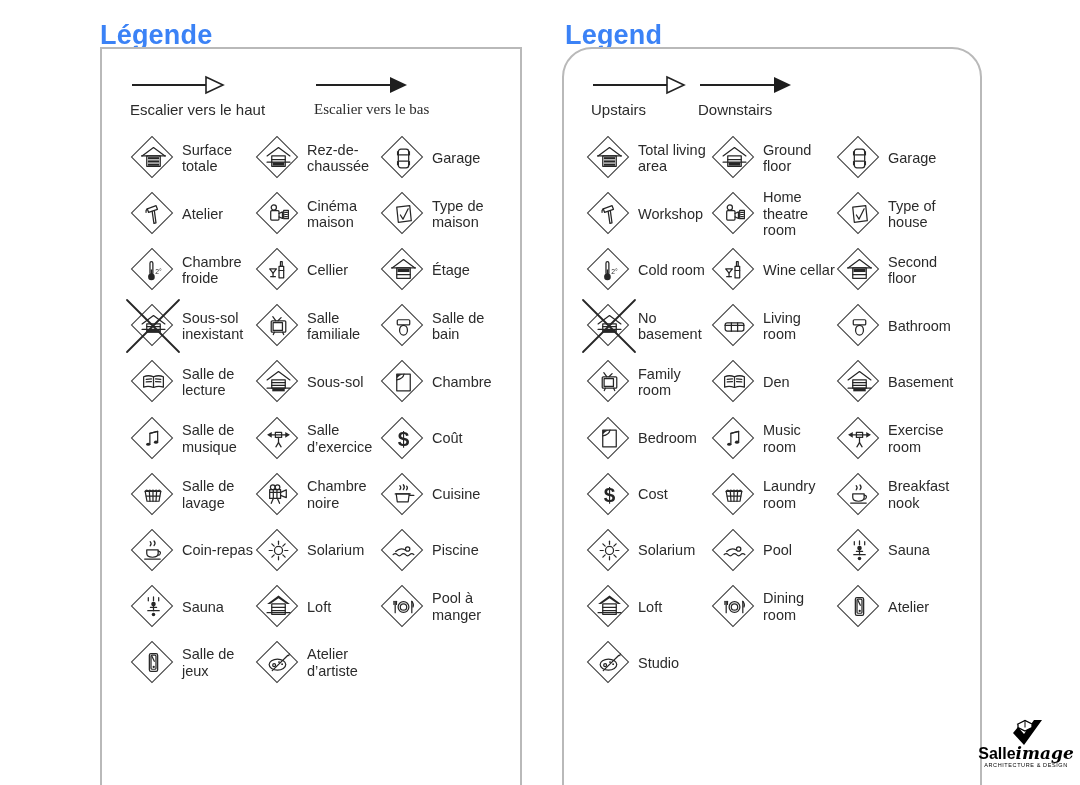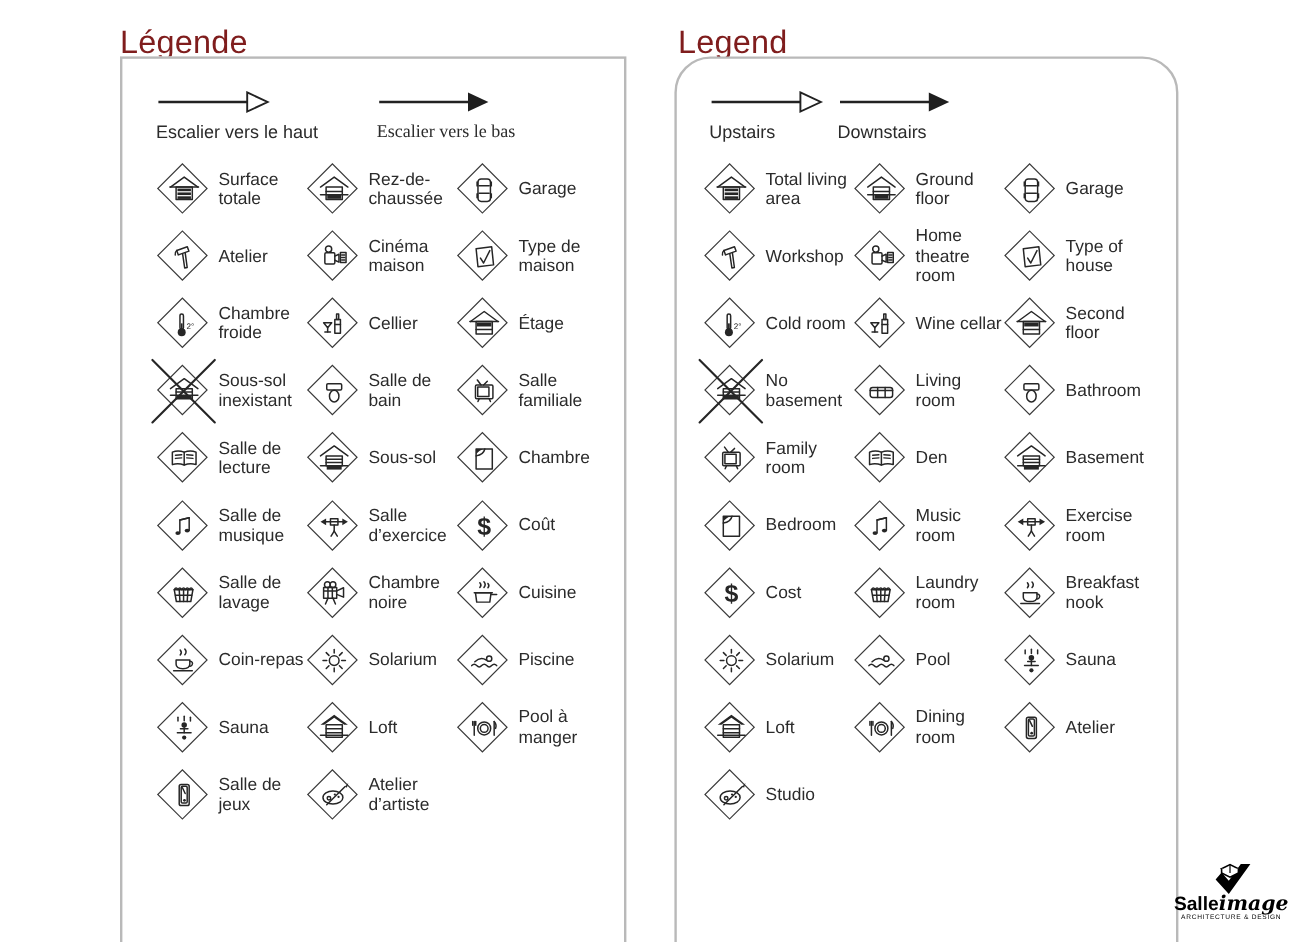--- a/index.html
+++ b/index.html
@@ -1,21 +1,21 @@
 <!DOCTYPE html>
 <html><head>
 <meta charset="utf-8">
 <style>
   html,body{margin:0;padding:0;}
   body{
     width:1080px;height:785px;background:#ffffff;position:relative;overflow:hidden;
     font-family:"Liberation Sans", sans-serif;
   }
   .panel-title{
-    position:absolute;top:2px;font-size:27px;font-weight:normal;color:#7f1d1d;
+    position:absolute;top:2px;font-size:27px;font-weight:bold;color:#3b82f6;
     letter-spacing:.2px;
   }
   #title-fr{left:100px;}
   #title-en{left:565px;}
   .panel{
     position:absolute;top:47px;height:775px;border:2px solid #b9b9b9;
     background:#fff;box-sizing:border-box;
   }
   #panel-french{left:100px;width:422px;}
   #panel-english{left:562px;width:420px;border-radius:30px;}
@@ -196,39 +196,39 @@
             <line x1="3" y1="3" x2="55" y2="55"></line>
             <line x1="55" y1="3" x2="3" y2="55"></line>
           </svg>
         </div>
         <div class="cell-label">Sous-sol inexistant</div>
       </div>
       <div class="cell">
         <div class="diamond-box">
           <div class="diamond"></div>
           <svg class="glyph" width="27" height="27" viewBox="0 0 26 26">
-            <rect class="s" x="7" y="6.5" width="12" height="5" rx="1"></rect>
-            <ellipse class="s" cx="13" cy="16.5" rx="3.8" ry="4.7"></ellipse>
-          </svg>
-        </div>
-        <div class="cell-label">Salle de bain</div>
-      </div>
-      <div class="cell">
-        <div class="diamond-box">
-          <div class="diamond"></div>
-          <svg class="glyph" width="27" height="27" viewBox="0 0 26 26">
             <path class="s" d="M10.5 7.5 L7.5 3.5"></path>
             <path class="s" d="M12.5 7.5 L15.5 4.5"></path>
             <rect class="s" x="6" y="7.5" width="14" height="11" rx="1"></rect>
             <rect class="s" x="7.8" y="9.2" width="9" height="7.6"></rect>
             <line class="s" x1="9" y1="18.5" x2="8" y2="20.8"></line>
             <line class="s" x1="17" y1="18.5" x2="18" y2="20.8"></line>
           </svg>
         </div>
         <div class="cell-label">Salle familiale</div>
+      </div>
+      <div class="cell">
+        <div class="diamond-box">
+          <div class="diamond"></div>
+          <svg class="glyph" width="27" height="27" viewBox="0 0 26 26">
+            <rect class="s" x="7" y="6.5" width="12" height="5" rx="1"></rect>
+            <ellipse class="s" cx="13" cy="16.5" rx="3.8" ry="4.7"></ellipse>
+          </svg>
+        </div>
+        <div class="cell-label">Salle de bain</div>
       </div>
       <div class="cell">
         <div class="diamond-box">
           <div class="diamond"></div>
           <svg class="glyph" width="27" height="27" viewBox="0 0 26 26">
             <path class="s" d="M3.5 7.5 Q8 5.5 13 7.5 Q18 5.5 22.5 7.5 L22.5 17.5 Q18 15.8 13 17.8 Q8 15.8 3.5 17.5 Z"></path>
             <line class="s" x1="13" y1="7.5" x2="13" y2="17.8"></line>
             <line class="s" x1="6" y1="10" x2="11" y2="9.6"></line>
             <line class="s" x1="6" y1="12.5" x2="11" y2="12.1"></line>
             <line class="s" x1="15" y1="9.6" x2="20" y2="10"></line>

